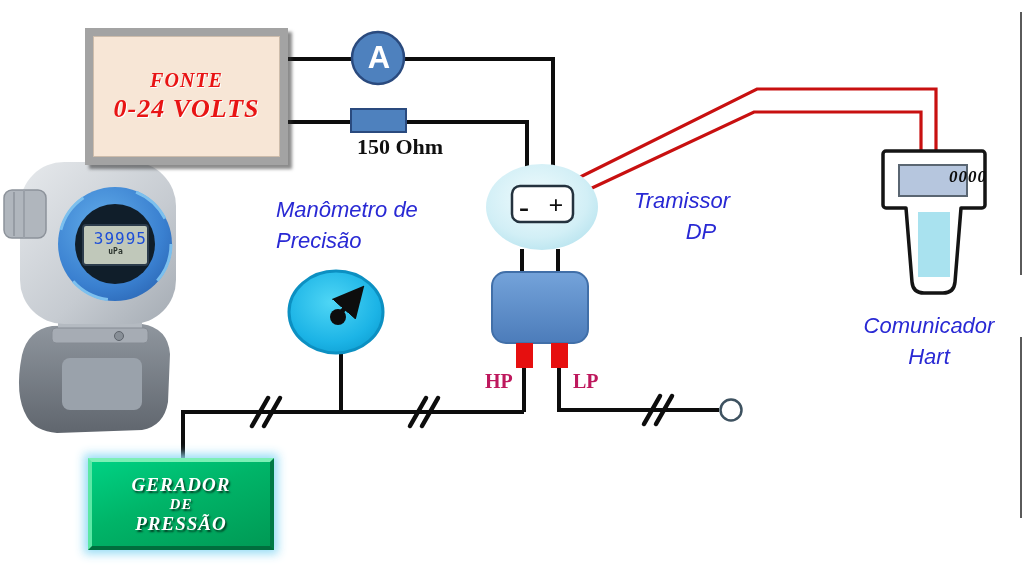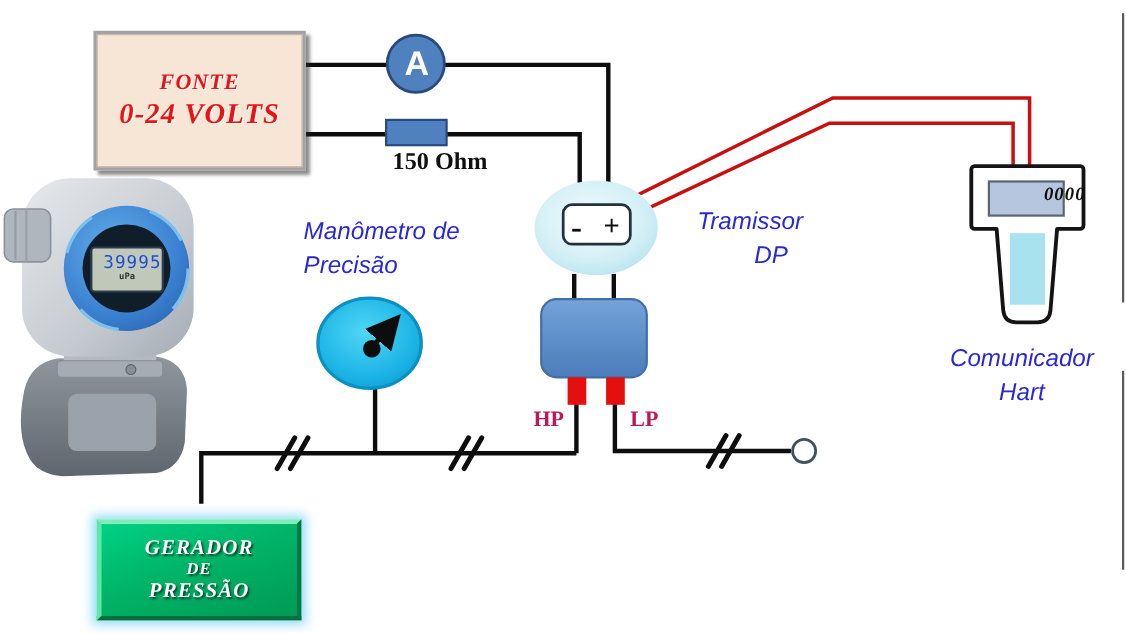--- a/index.html
+++ b/index.html
@@ -5,40 +5,40 @@
   html,body{margin:0;padding:0;background:#ffffff;}
   #stage{
     position:relative;width:1024px;height:576px;background:#ffffff;
     font-family:"Liberation Sans",sans-serif;overflow:hidden;
   }
   .abs{position:absolute;}
   svg{display:block;}
   
   .supply-box{
     left:85px;top:28px;width:187px;height:121px;
-    background:#f7e6d6;border:3px solid #a3a3a3;
+    background:#f7e6d6;border:8px solid #a3a3a3;
     box-shadow:4px 4px 3px rgba(45,45,45,.55), inset 0 0 0 1px #cdbcab;
     display:flex;flex-direction:column;align-items:center;justify-content:center;
     gap:2px;
   }
   .supply-line1{
     font-family:"Liberation Serif",serif;font-style:italic;font-weight:bold;
     font-size:20px;color:#e81414;letter-spacing:1px;text-shadow:1px 1px 0 #ffffff;
   }
   .supply-line2{
     font-family:"Liberation Serif",serif;font-style:italic;font-weight:bold;
     font-size:26px;color:#e81414;letter-spacing:1px;text-shadow:1px 1px 0 #ffffff;
   }
   .generator-box{
     left:88px;top:458px;width:178px;height:84px;
     background:linear-gradient(160deg,#00d183 0%,#00b468 45%,#009a55 100%);
     border-top:4px solid #7defb6;border-left:4px solid #5ce8a6;
     border-bottom:4px solid #006e3d;border-right:4px solid #007a45;
     box-shadow:0 0 9px 4px rgba(150,220,245,.95);
-    display:flex;flex-direction:column;align-items:center;justify-content:center;margin-top:14px;
+    display:flex;flex-direction:column;align-items:center;justify-content:center;
   }
   .generator-box div{
     font-family:"Liberation Serif",serif;font-style:italic;font-weight:bold;
     color:#ffffff;text-shadow:1.5px 1.5px 2px rgba(0,0,0,.65);letter-spacing:1px;
   }
   .gen-l1{font-size:19px;}
   .gen-l2{font-size:15px;}
   .gen-l3{font-size:19px;}
   
   .blue-label{

